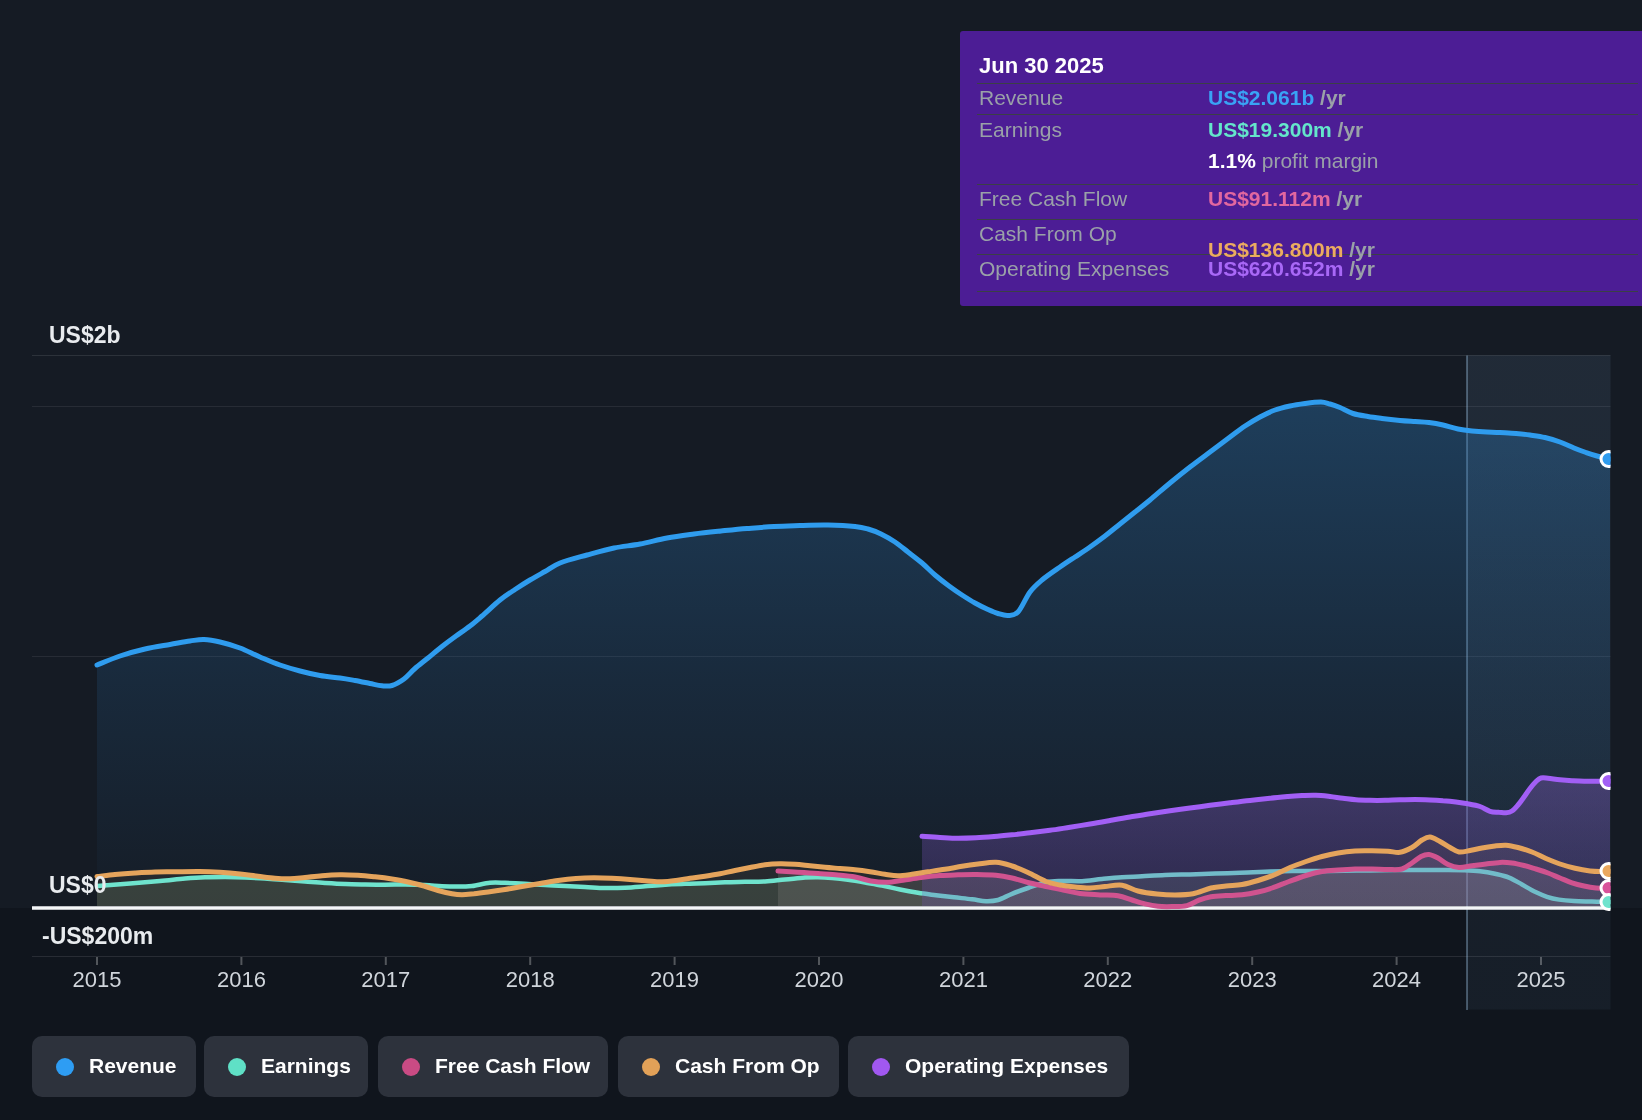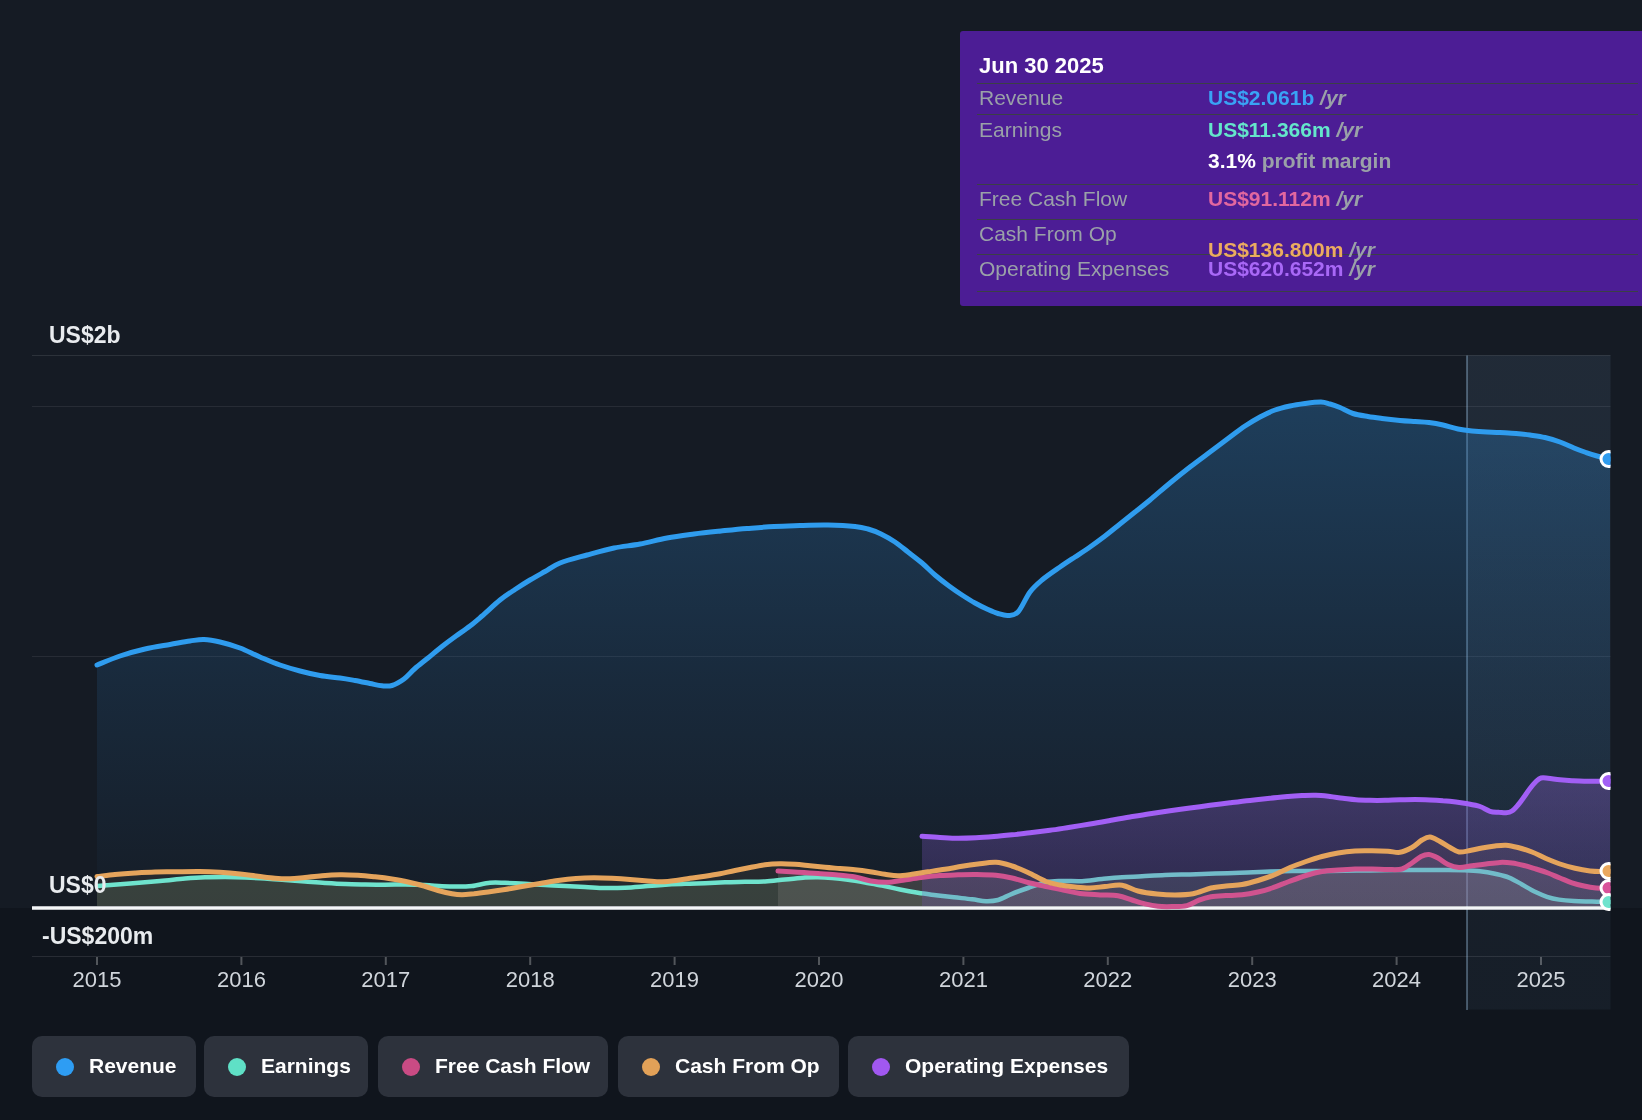--- a/index.html
+++ b/index.html
@@ -1,19 +1,19 @@
 <!DOCTYPE html>
 <html><head><meta charset="utf-8"><title>chart</title>
 <style>
 html,body{margin:0;padding:0;background:#10151d;}
 #page{position:relative;width:1642px;height:1120px;overflow:hidden;font-family:"Liberation Sans",sans-serif;}
 .tdiv{position:absolute;left:17px;width:661px;height:1px;background:#3b4046;}
 .tlab{position:absolute;left:19px;font-size:21px;color:#9aa1a8;}
 .tval{position:absolute;left:248px;font-size:21px;font-weight:bold;}
-.yr{color:#9aa1a8;font-style:italic;}
+.yr{color:#9aa1a8;}
 </style></head>
 <body>
 <div id="page">
 <svg width="1642" height="1120" viewBox="0 0 1642 1120" font-family="Liberation Sans, sans-serif">
 <defs>
 <linearGradient id="gblue" x1="0" y1="400" x2="0" y2="906" gradientUnits="userSpaceOnUse">
 <stop offset="0" stop-color="rgb(47,125,190)" stop-opacity="0.36"></stop>
 <stop offset="0.55" stop-color="rgb(45,122,188)" stop-opacity="0.16"></stop>
 <stop offset="1" stop-color="rgb(45,122,188)" stop-opacity="0.02"></stop>
 </linearGradient>
@@ -96,22 +96,22 @@
 <div style="position:absolute;left:19px;top:22px;font-size:22px;font-weight:bold;color:#ffffff;">Jun 30 2025</div>
 <div class="tdiv" style="top:52px;"></div>
 <div class="tdiv" style="top:83px;"></div>
 <div class="tdiv" style="top:153px;"></div>
 <div class="tdiv" style="top:188px;"></div>
 <div class="tdiv" style="top:223px;"></div>
 <div class="tdiv" style="top:260px;"></div>
 <div class="tlab" style="top:55px;">Revenue</div>
 <div class="tval" style="top:55px;"><span style="color:#39a3f5">US$2.061b</span> <span class="yr">/yr</span></div>
 <div class="tlab" style="top:87px;">Earnings</div>
-<div class="tval" style="top:87px;"><span style="color:#64e6cb">US$11.366m</span> <span class="yr">/yr</span></div>
-<div class="tval" style="top:118px;"><span style="color:#fff">3.1%</span><span style="font-weight:700;color:#9aa1a8"> profit margin</span></div>
+<div class="tval" style="top:87px;"><span style="color:#64e6cb">US$19.300m</span> <span class="yr">/yr</span></div>
+<div class="tval" style="top:118px;"><span style="color:#fff">1.1%</span><span style="font-weight:400;color:#9aa1a8"> profit margin</span></div>
 <div class="tlab" style="top:156px;">Free Cash Flow</div>
 <div class="tval" style="top:156px;"><span style="color:#e2679f">US$91.112m</span> <span class="yr">/yr</span></div>
 <div class="tlab" style="top:191px;">Cash From Op</div>
 <div class="tval" style="top:207px;"><span style="color:#ecab60">US$136.800m</span> <span class="yr">/yr</span></div>
 <div class="tlab" style="top:226px;">Operating Expenses</div>
 <div class="tval" style="top:226px;"><span style="color:#a968f7">US$620.652m</span> <span class="yr">/yr</span></div>
 </div>
 <div style="position:absolute;left:32px;top:1036px;width:164px;height:61px;background:#2d323c;border-radius:10px;">
 <span style="position:absolute;left:24px;top:21.5px;width:18px;height:18px;border-radius:50%;background:#2e9df3;"></span>
 <span style="position:absolute;left:57px;top:18px;font-size:21px;font-weight:700;color:#fff;white-space:nowrap;">Revenue</span>

